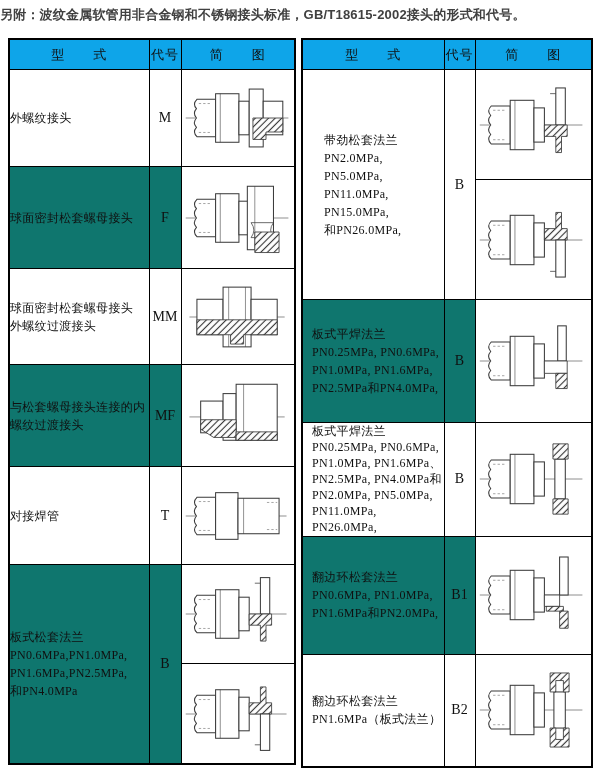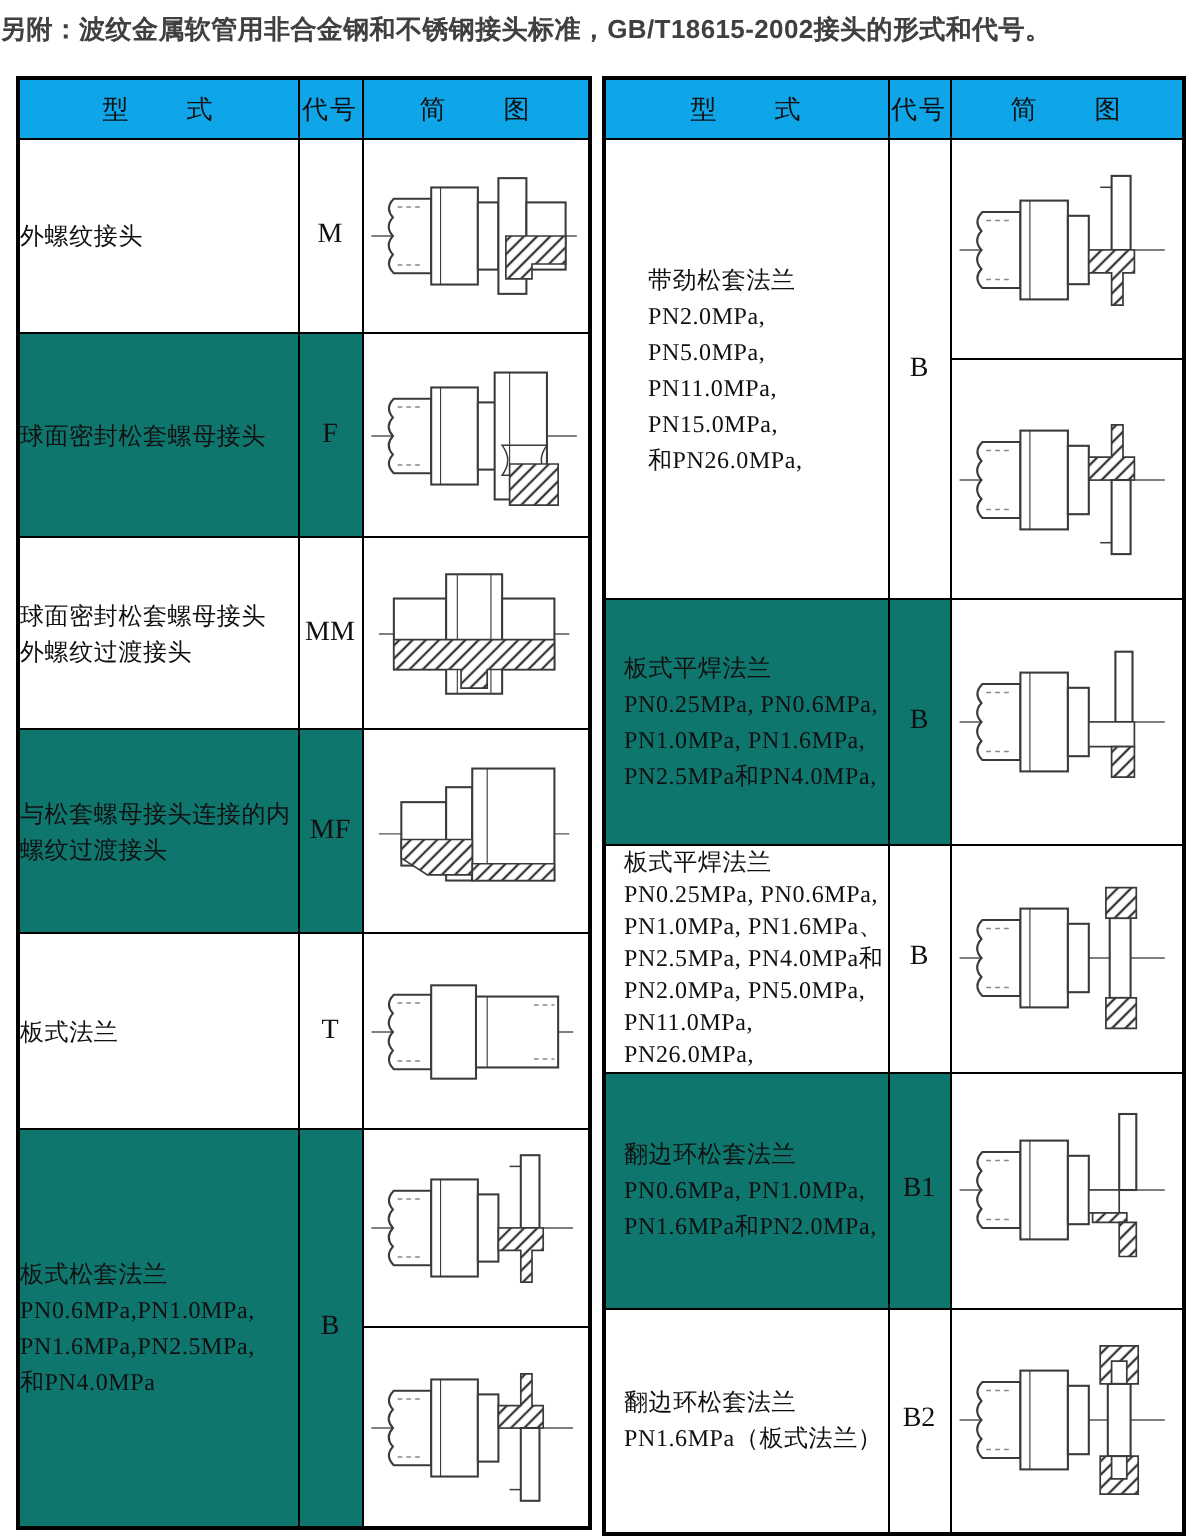--- a/index.html
+++ b/index.html
@@ -155,21 +155,21 @@
         <rect x="44" y="21" width="14" height="50" fill="#fff" stroke="#3a3a3a" stroke-width="1.1"></rect>
         <rect x="58" y="11" width="44" height="60" fill="#fff" stroke="#3a3a3a" stroke-width="1.1"></rect>
         <line x1="66" y1="11" x2="66" y2="71" stroke="#3a3a3a" stroke-width="0.6"></line>
         <path d="M20 49 H58 V68 H34 L20 59 Z" fill="url(#hx)" stroke="#3a3a3a" stroke-width="0.9"></path>
         <path d="M58 62 H102 V71 H58 Z" fill="url(#hx)" stroke="#3a3a3a" stroke-width="0.9"></path>
       </svg>
     </td>
   </tr>
 
   <tr>
-    <td class="type" style="height:97px">板式法兰</td>
+    <td class="type" style="height:97px">对接焊管</td>
     <td class="code">T</td>
     <td class="diag">
       <svg width="112" height="86" viewBox="0 0 120 90">
         <line x1="4" y1="45" x2="112" y2="45" stroke="#555" stroke-width="0.7"></line>
         <use href="#hose"></use>
         <rect x="36" y="20" width="24" height="50" fill="#fff" stroke="#3a3a3a" stroke-width="1.1"></rect>
         <rect x="60" y="26" width="44" height="38" fill="#fff" stroke="#3a3a3a" stroke-width="1.1"></rect>
         <line x1="66" y1="26" x2="66" y2="64" stroke="#3a3a3a" stroke-width="0.6"></line>
         <path d="M91 30.5 h11 M91 59.5 h11" fill="none" stroke="#888" stroke-width="0.8" stroke-dasharray="2.5 2.2"></path>
       </svg>

